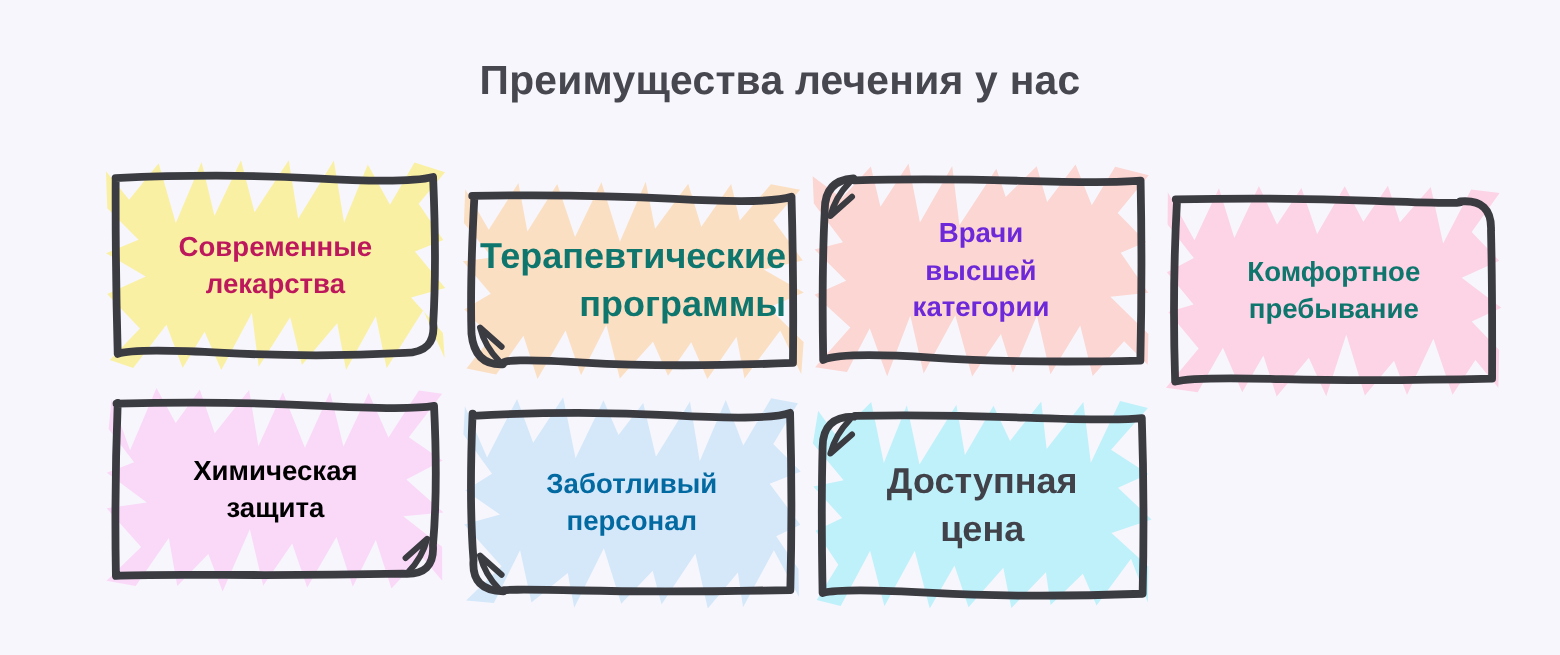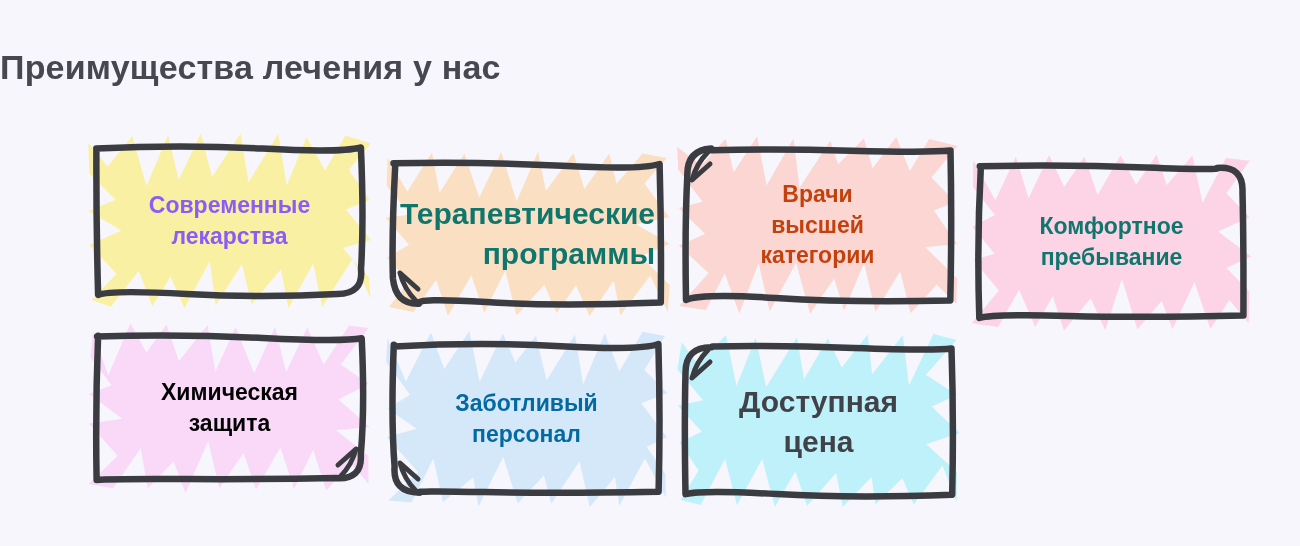--- a/index.html
+++ b/index.html
@@ -17,21 +17,21 @@
   #stage {
     position: relative;
     width: 1300px;
     height: 546px;
   }
   #page-title {
     position: absolute;
     left: 0;
     top: 48px;
     width: 1300px;
-    text-align: left;
+    text-align: center;
     font-size: 34px;
     font-weight: bold;
     color: #474750;
     letter-spacing: 0.2px;
   }
   .card {
     position: absolute;
   }
   .card svg {
     position: absolute;
@@ -65,39 +65,39 @@
 <div id="stage">
 
   <div id="page-title">Преимущества лечения у нас</div>
 
   <div id="cards-layer">
       <div class="card" style="left: 97px; top: 147px; width: 265px; height: 148px;">
         <svg width="265" height="148" viewBox="0 0 265 148">
           <path d="M-8.7,-4.2L10.6,19.5L35.2,-11.0L49.5,38.9L71.0,-12.0L81.7,32.8L103.8,-13.5L115.1,29.8L143.6,-13.4L151.5,35.2L181.2,-13.2L189.7,38.4L209.5,-10.0L228.0,23.6L248.4,-11.5L273.9,-3.4L251.9,22.8L272.4,53.1L248.8,62.6L274.0,93.0L245.6,100.9L272.1,130.5L273.5,151.4L255.7,111.5L225.2,159.9L216.2,116.5L191.4,161.3L184.0,122.3L154.6,157.2L144.8,117.3L118.6,158.7L112.9,113.9L87.4,161.3L73.5,129.5L55.2,159.6L41.7,123.7L14.0,159.7L-5.5,153.1L19.6,126.8L-7.7,98.0L24.4,83.5L-8.6,64.0L18.4,52.7L-7.6,26.5Z" fill="#faf0a4"></path>
           <path d="M-0.7,1.4 Q87.9,-2.7 165.4,1.6 T263.9,0.5 Q267.0,73.0 264.0,122.5 Q266.4,146.8 240.4,147.1 Q165.8,151.1 89.7,147.0 T1.1,147.9 Q-0.9,74.8 -0.6,1.5" fill="none" stroke="#3b3b42" stroke-width="6.5" stroke-linecap="round" stroke-linejoin="round"></path>
         </svg>
-        <div class="card-label" style="font-size: 23px; color: #8b5cf6;">Современные
+        <div class="card-label" style="font-size: 23px; color: #be185d;">Современные
 лекарства</div>
       </div>
       <div class="card" style="left: 394px; top: 164px; width: 267px; height: 139px;">
         <svg width="267" height="139" viewBox="0 0 267 139">
           <path d="M-6.3,-6.2L13.3,27.5L38.0,-11.6L45.5,28.9L70.4,-10.6L85.2,33.4L107.2,-12.1L122.6,37.5L144.1,-12.5L151.9,26.7L179.5,-10.8L190.4,25.0L215.3,-10.6L222.5,19.7L248.4,-10.4L272.8,-5.9L250.4,19.6L275.0,53.1L242.4,60.5L275.9,79.7L246.3,92.3L275.7,121.1L273.7,147.8L256.2,111.4L226.4,151.5L219.8,116.7L195.5,151.9L182.0,121.3L162.7,149.1L150.2,120.8L122.5,151.4L111.3,106.6L90.2,148.7L77.3,111.5L53.9,151.8L42.2,115.8L19.5,148.1L-5.3,143.0L15.1,117.4L-7.1,93.8L15.0,80.7L-8.3,53.7L16.2,50.6L-7.4,21.8Z" fill="#fbdfc3"></path>
           <path d="M-0.5,-0.7 Q89.1,-2.4 168.4,1.8 T265.6,-0.0 Q267.5,68.6 266.8,138.4 Q164.3,142.5 92.3,138.1 T25.0,139.7 Q1.5,140.4 -1.1,114.2 Q-2.4,69.3 1.3,0.4" fill="none" stroke="#3b3b42" stroke-width="6.5" stroke-linecap="round" stroke-linejoin="round"></path>
           <path d="M22,137 Q10,124.7 6,109 L24,125" fill="none" stroke="#3b3b42" stroke-width="5" stroke-linecap="round" stroke-linejoin="round"></path>
         </svg>
         <div class="card-label" style="font-size: 30px; color: #0f766e; text-align: right;">Терапевтические
 программы</div>
       </div>
       <div class="card" style="left: 686px; top: 150px; width: 263px; height: 150px;">
         <svg width="263" height="150" viewBox="0 0 263 150">
           <path d="M-8.8,-3.1L15.5,15.2L39.7,-11.2L47.7,22.2L71.1,-13.7L80.6,35.4L107.5,-11.7L113.5,37.8L144.3,-9.3L152.1,14.2L177.9,-11.4L186.6,18.3L210.3,-12.9L223.8,21.0L243.3,-11.1L271.3,-4.0L245.4,27.4L269.1,51.7L247.9,60.6L270.9,93.9L239.3,97.3L271.0,128.3L270.4,154.0L250.7,134.4L224.6,163.3L214.2,121.2L189.4,161.8L178.1,112.9L158.1,160.6L148.1,128.4L124.1,163.7L110.1,112.7L83.7,161.2L72.6,112.9L53.3,163.6L38.8,123.6L19.8,160.0L-6.8,156.1L22.6,123.0L-7.2,95.6L19.1,83.9L-7.2,57.9L16.5,51.8L-7.8,19.5Z" fill="#fbd6d2"></path>
           <path d="M25.7,0.3 Q88.1,-1.4 164.8,0.7 T264.5,0.6 Q266.0,74.1 264.3,150.5 Q163.8,152.8 89.8,148.0 T-0.0,149.9 Q-1.3,75.2 1.3,26.3 Q0.6,0.3 25.1,-1.4" fill="none" stroke="#3b3b42" stroke-width="6.5" stroke-linecap="round" stroke-linejoin="round"></path>
           <path d="M22,2 Q10,14.3 6,30 L24,14" fill="none" stroke="#3b3b42" stroke-width="5" stroke-linecap="round" stroke-linejoin="round"></path>
         </svg>
-        <div class="card-label" style="font-size: 23px; color: #c2410c;">Врачи
+        <div class="card-label" style="font-size: 23px; color: #6d28d9;">Врачи
 высшей
 категории</div>
       </div>
       <div class="card" style="left: 980px; top: 167px; width: 263px; height: 150px;">
         <svg width="263" height="150" viewBox="0 0 263 150">
           <path d="M-6.8,-6.7L15.4,33.2L35.8,-10.2L48.6,31.3L69.1,-12.0L84.2,20.1L104.5,-10.3L117.6,28.1L140.6,-11.7L156.1,17.8L176.6,-12.2L186.6,18.3L212.3,-11.2L222.6,36.0L246.0,-9.0L269.7,-6.2L246.4,26.3L269.4,50.3L238.1,64.5L271.1,89.4L246.4,100.9L269.3,124.6L268.6,156.1L249.5,132.9L230.4,161.9L214.5,115.3L192.5,162.1L181.7,133.7L157.4,162.5L141.9,111.7L125.2,163.2L110.7,131.2L83.9,163.5L72.8,129.3L55.2,159.9L39.1,122.7L18.1,159.9L-8.4,156.2L18.9,123.5L-6.5,93.0L14.6,86.7L-7.6,59.8L14.9,48.1L-7.0,20.1Z" fill="#fcd4e6"></path>
           <path d="M-0.2,-0.8 Q86.0,-2.6 165.7,0.4 T236.7,0.9 Q263.6,-1.5 262.5,25.2 Q263.7,73.6 263.4,148.6 Q164.1,150.9 88.5,148.9 T-0.7,151.0 Q-3.2,74.5 0.8,1.0" fill="none" stroke="#3b3b42" stroke-width="6.5" stroke-linecap="round" stroke-linejoin="round"></path>
         </svg>
         <div class="card-label" style="font-size: 23px; color: #0f766e;">Комфортное
 пребывание</div>

